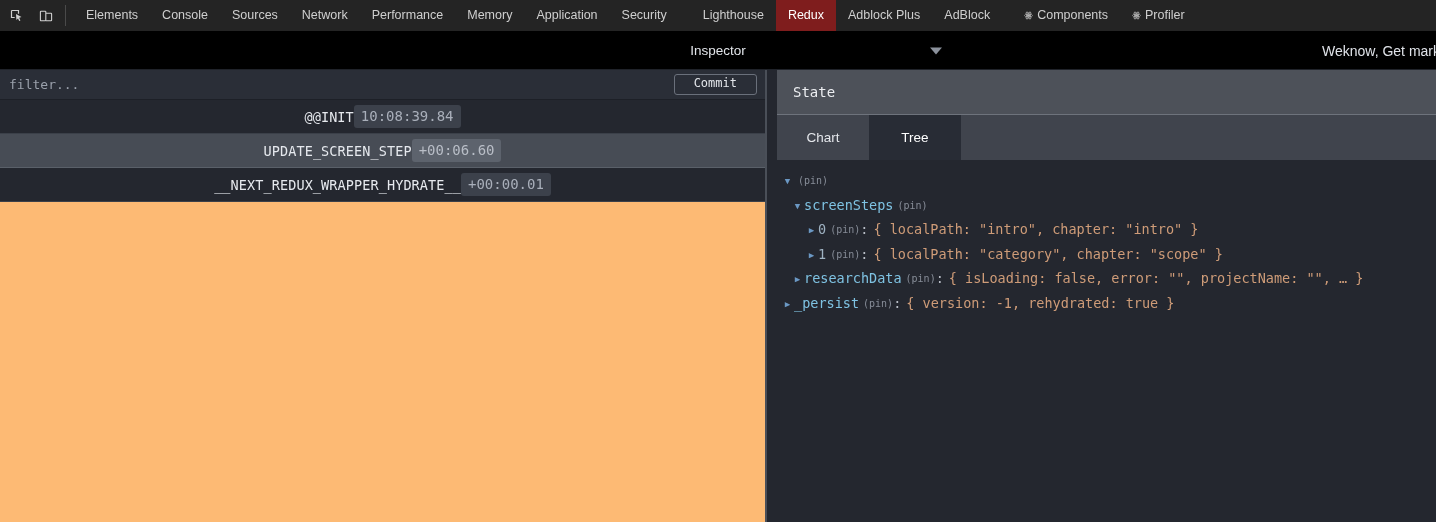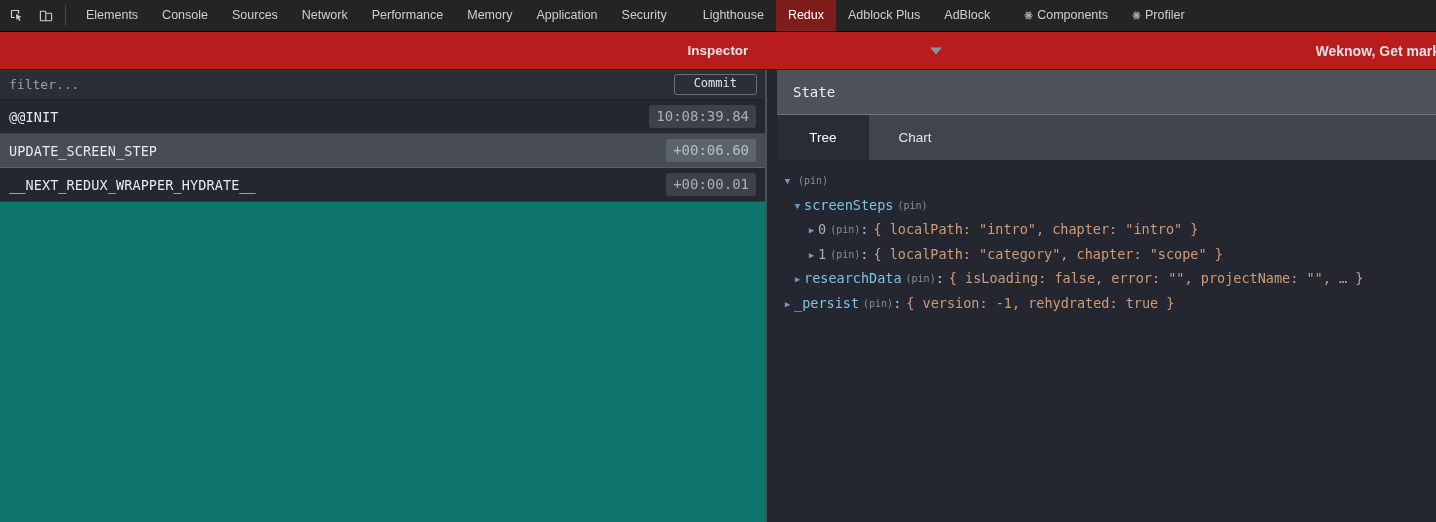--- a/index.html
+++ b/index.html
@@ -39,27 +39,26 @@
     white-space: nowrap;
     line-height: 25px;
   }
   .dt-tab.active { background: #7f1d1d; color: #ffffff; }
   .react-glyph { display: inline-block; width: 9px; height: 9px; position: relative; opacity: .85; }
   .react-glyph svg { display: block; }
 
   
   .inspector-bar {
     height: 38px; min-height: 38px;
-    background: #b91c1c;
+    background: #000000;
     border-bottom: 1px solid #20232a;
     position: relative;
     display: flex; align-items: center;
     color: #d7dae0;
     font-size: 13.5px;
-    font-weight: bold;
   }
   .inspector-title {
     position: absolute; left: 0; right: 0; text-align: center;
     pointer-events: none;
     color: #e2e5ea;
     font-size: 13.5px;
   }
   .inspector-caret {
     position: absolute; left: 930px; top: 50%; transform: translateY(-50%);
     width: 0; height: 0;
@@ -78,21 +77,21 @@
   }
   .inspector-right span { display: block; margin-right: -4px; }
 
   
   .split { flex: 1; display: flex; min-height: 0; position: relative; }
 
   
   .left-pane {
     width: 765px; min-width: 765px;
     display: flex; flex-direction: column;
-    background: #0f766e;
+    background: #fdba74;
     min-height: 0;
   }
   .filter-bar {
     height: 30px; min-height: 30px;
     background: #2a2e37;
     border-bottom: 1px solid #1d2027;
     display: flex; align-items: center;
     padding: 0 8px 0 9px;
     justify-content: space-between;
   }
@@ -112,21 +111,21 @@
     color: #e3e6ea;
     font-family: "DejaVu Sans Mono", monospace;
     font-size: 12px;
     padding: 2px 19px 3px;
     cursor: pointer;
     line-height: 1.15;
   }
   .action-list { flex: 1; overflow: hidden; }
   .action-row {
     height: 34px;
-    display: flex; align-items: center; justify-content: space-between;
+    display: flex; align-items: center; justify-content: center;
     padding: 0 9px 0 9px;
     border-bottom: 1px solid #3b4049;
     font-family: "DejaVu Sans Mono", monospace;
     font-size: 13.5px;
     color: #e6e9ee;
     background: #24272f;
   }
   .action-row.selected { background: #474c55; border-bottom-color: #5a6069; }
   .action-name { letter-spacing: .1px; }
   .ts-badge {
@@ -319,26 +318,26 @@
       </div>
     </div>
 
     <div class="vsplit"></div>
 
     <div class="right-pane">
       <div class="state-header">
         <span>State</span>
       </div>
       <div class="state-tabs">
+        <div class="state-tab">
+            <span>Chart</span>
+          </div>
         <div class="state-tab active">
             <span>Tree</span>
           </div>
-        <div class="state-tab">
-            <span>Chart</span>
-          </div>
       </div>
 
       <div class="tree">
 
         <div class="tree-row">
           <span class="arrow open"></span>
           <span class="pin">(pin)</span>
           <span class="colon"></span>
           <span class="preview"></span>
         </div>

